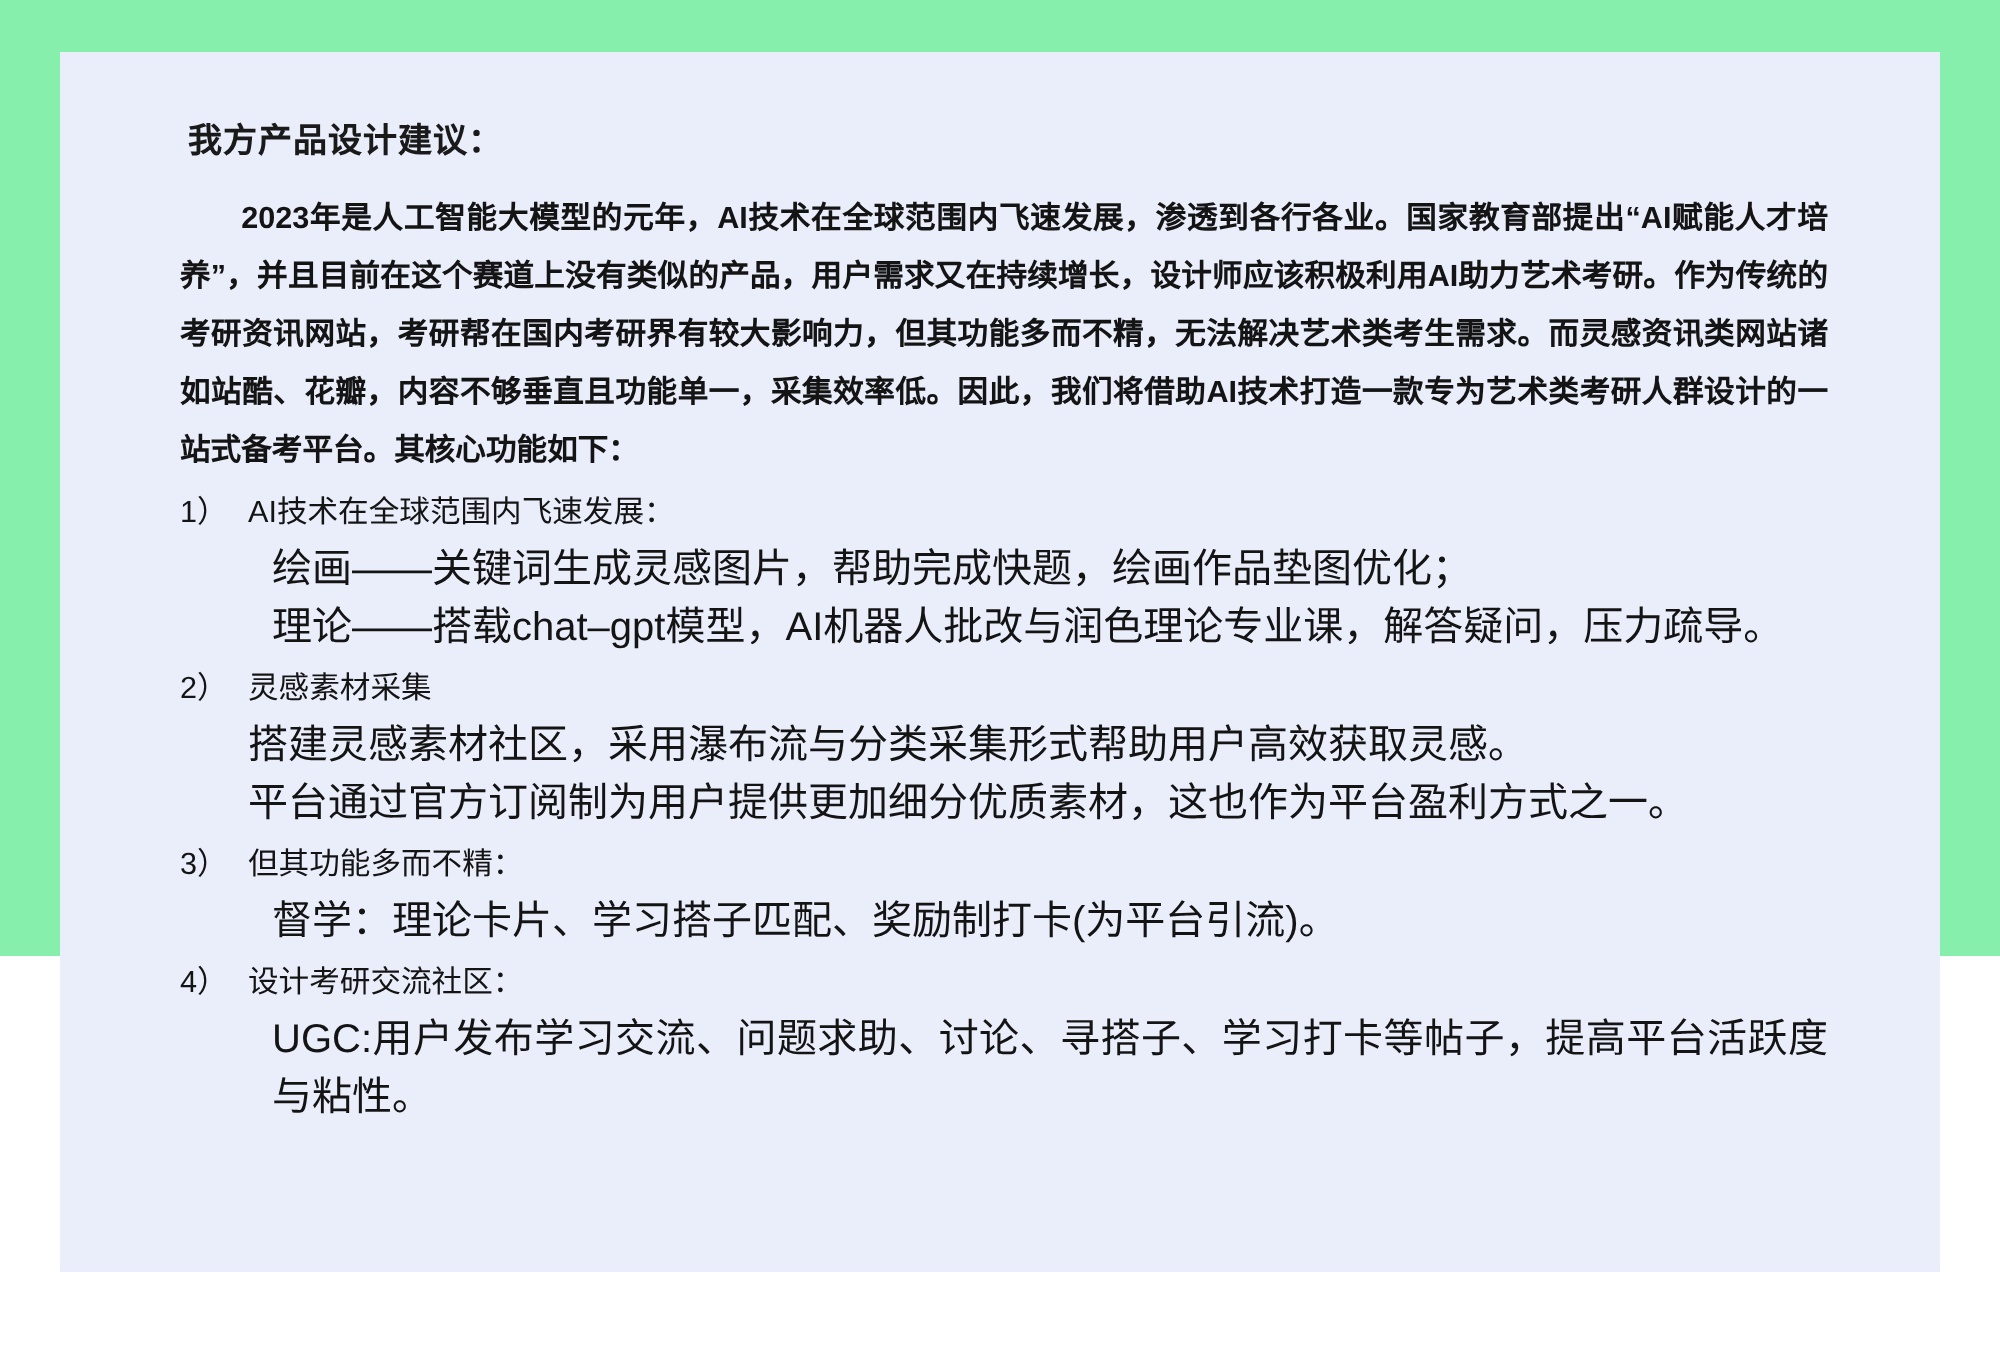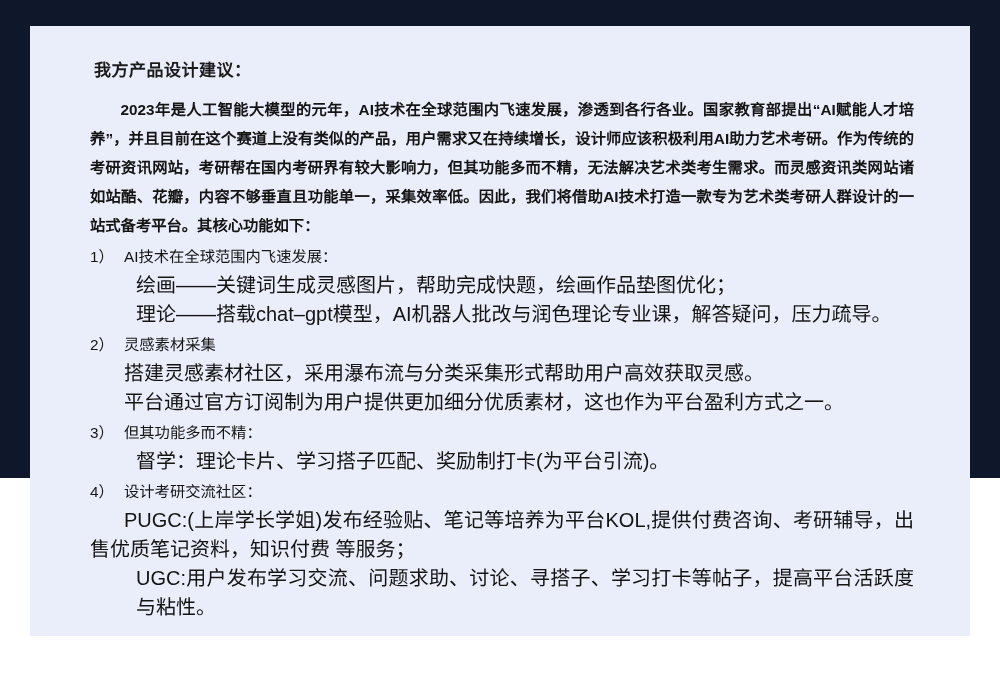--- a/index.html
+++ b/index.html
@@ -10,21 +10,21 @@
   body {
     width: 1000px;
     height: 674px;
     font-family: "Liberation Sans", "DejaVu Sans", sans-serif;
     overflow: hidden;
   }
   #page {
     position: relative;
     width: 1000px;
     height: 478px;
-    background: #0f172a;
+    background: #86efac;
     box-sizing: border-box;
   }
   .doc-panel {
     position: absolute;
     left: 30px;
     top: 26px;
     width: 940px;
     height: 610px;
     background: #eaeefb;
     box-sizing: border-box;
@@ -112,17 +112,16 @@
     <div class="list-item">
       <span class="list-num">3）</span>
       <span class="list-text">但其功能多而不精：</span>
     </div>
     <div class="sub-line tight">督学：理论卡片、学习搭子匹配、奖励制打卡(为平台引流)。</div>
 
     <div class="list-item">
       <span class="list-num">4）</span>
       <span class="list-text">设计考研交流社区：</span>
     </div>
-    <div class="sub-line hang">PUGC:(上岸学长学姐)发布经验贴、笔记等培养为平台KOL,提供付费咨询、考研辅导，出售优质笔记资料，知识付费 等服务；</div>
     <div class="sub-line tight">UGC:用户发布学习交流、问题求助、讨论、寻搭子、学习打卡等帖子，提高平台活跃度与粘性。</div>
 
   </div>
 </div>
 
 </body></html>

